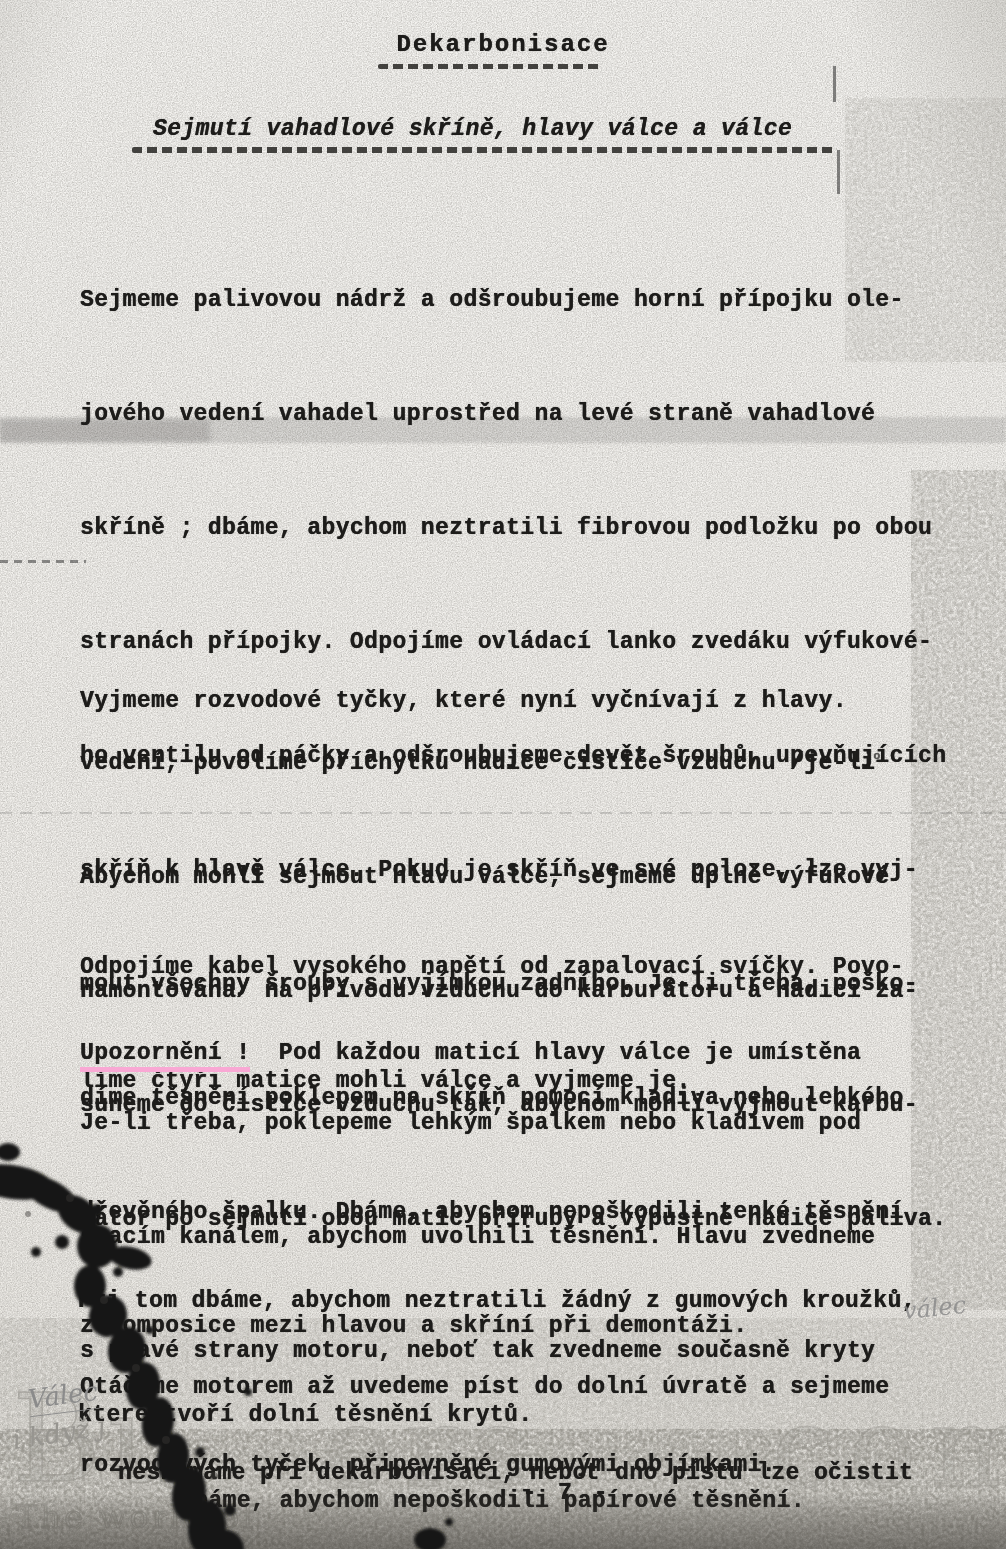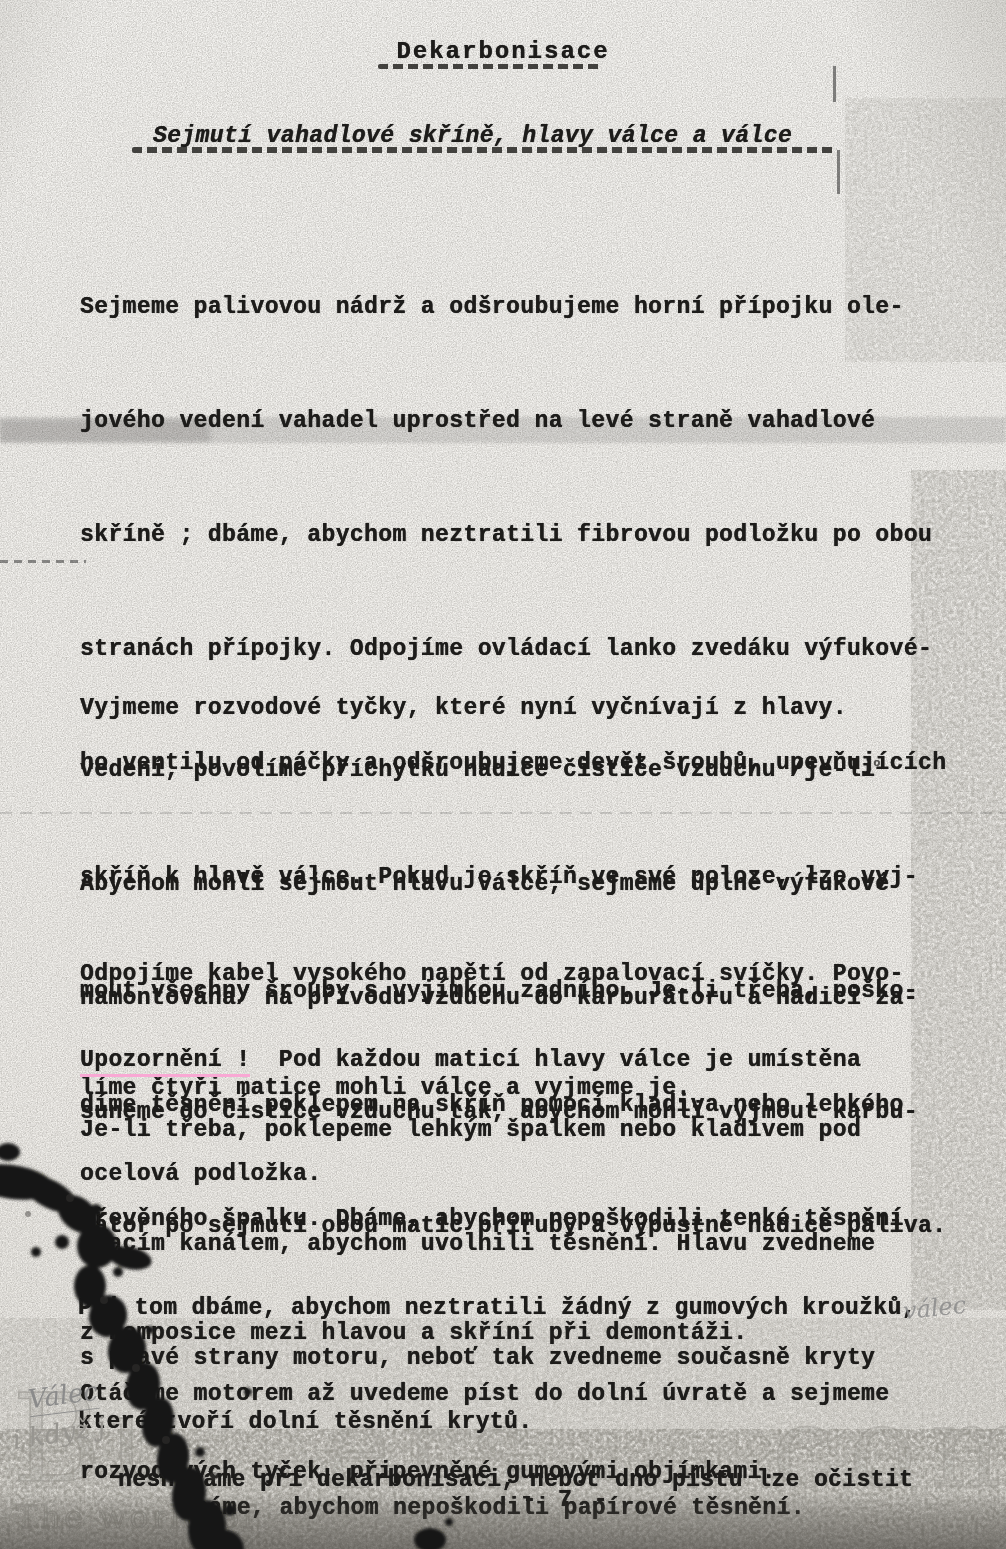--- a/index.html
+++ b/index.html
@@ -8,30 +8,29 @@
     background:
       linear-gradient(115deg, rgba(190,188,182,0.25) 0%, rgba(0,0,0,0) 6%),
       linear-gradient(245deg, rgba(160,158,150,0.30) 0%, rgba(0,0,0,0) 10%),
       linear-gradient(180deg, #f5f4f1 0%, #f1efeb 70%, #e8e6e1 92%, #d8d6d0 100%);
     font-family:"Liberation Mono","DejaVu Sans Mono",monospace;
   }
   .typed{
     position:absolute;font-weight:700;color:#1d1c1a;font-size:23px;
     line-height:38px;letter-spacing:0.4px;white-space:pre;z-index:30;
     text-shadow:0 0 0.7px rgba(25,25,25,0.9), 0.4px 0.4px 0.5px rgba(40,40,40,0.5);
-    margin-top:7px;
   }
   .line{display:block;}
   .center{left:0;width:1006px;text-align:center;}
   .dashes{
     position:absolute;height:5px;z-index:30;
     background:repeating-linear-gradient(90deg,#262522 0 10px,rgba(0,0,0,0) 10px 15px);
     opacity:.85;border-radius:2px;
   }
-  .underlined{border-bottom:3px solid #f9a8d4;padding-bottom:1px;}
+  .underlined{border-bottom:5px solid #f9a8d4;padding-bottom:1px;}
   .band{position:absolute;z-index:20;pointer-events:none;}
   .hand{
     position:absolute;z-index:40;font-family:"DejaVu Serif","Liberation Serif",serif;
     font-style:italic;color:#8b8b8b;white-space:pre;
   }
   .wm{
     position:absolute;z-index:10;font-family:"DejaVu Serif","Liberation Serif",serif;
     color:rgba(165,163,158,0.22);
     -webkit-text-stroke:1.5px rgba(130,128,122,0.45);
     white-space:pre;letter-spacing:14px;
@@ -91,21 +90,20 @@
 </div>
 <div class="typed" style="left:872px;top:740px;font-size:16px;opacity:.7;">ᵒ</div>
 
 <div class="typed" style="left:80px;top:872px;">
   <span class="line">Odpojíme kabel vysokého napětí od zapalovací svíčky. Povo-</span>
   <span class="line">líme čtyři matice mohli válce a vyjmeme je.</span>
 </div>
 
 <div class="typed" style="left:80px;top:958px;">
   <span class="line"><span class="underlined">Upozornění !</span><span>  Pod každou maticí hlavy válce je umístěna</span></span>
-  <span class="line">ocelová podložka.</span>
 </div>
 
 <div class="typed" style="left:80px;top:1028px;">
   <span class="line">Je-li třeba, poklepeme lehkým špalkem nebo kladivem pod</span>
   <span class="line">ssacím kanálem, abychom uvolnili těsnění. Hlavu zvedneme</span>
   <span class="line">s pravé strany motoru, neboť tak zvedneme současně kryty</span>
   <span class="line">rozvodových tyček, připevněné gumovými objímkami.</span>
 </div>
 
 <div class="typed" style="left:78px;top:1206px;">

